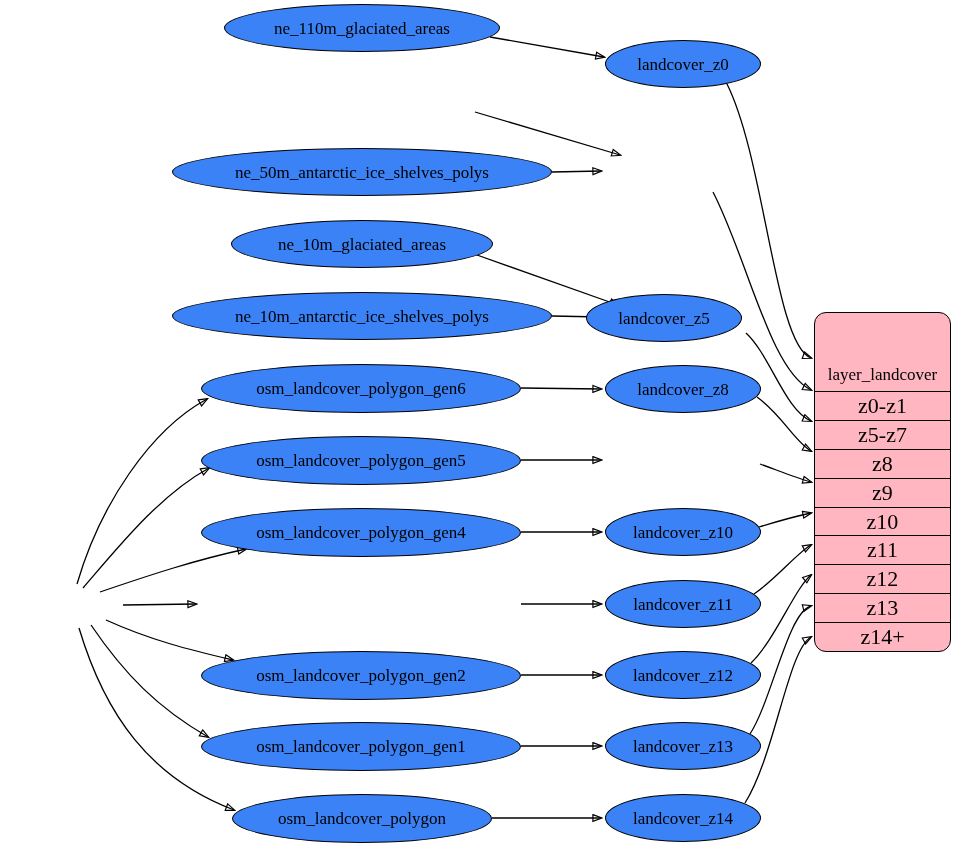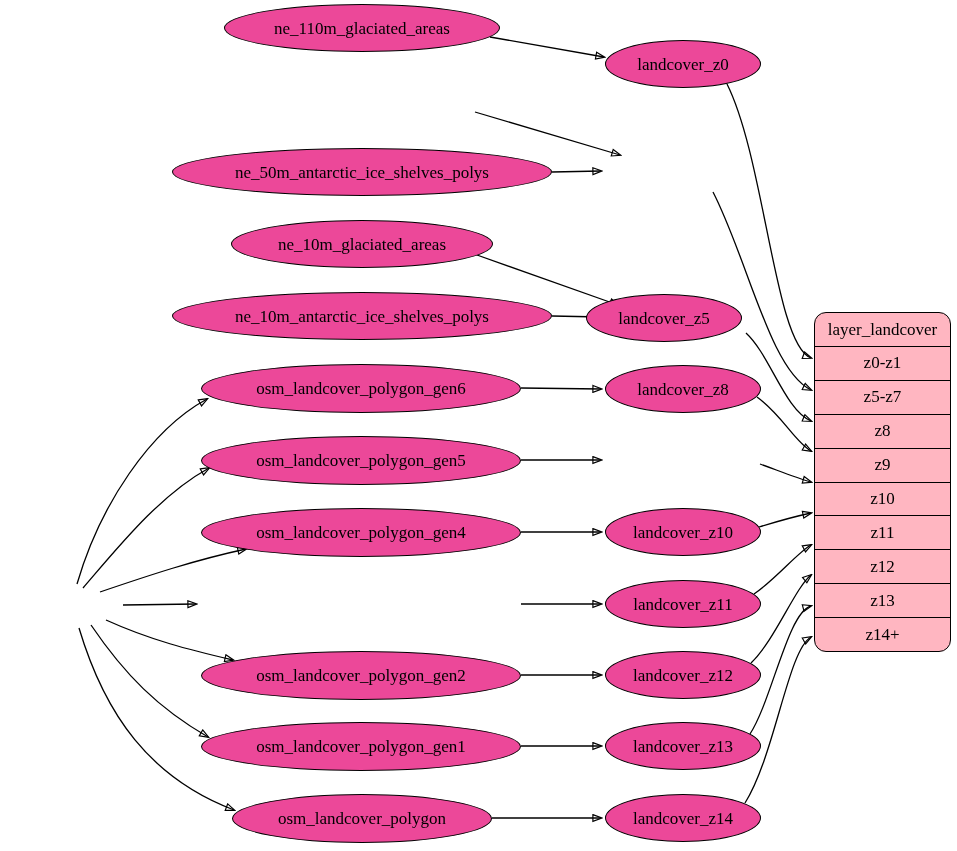--- a/index.html
+++ b/index.html
@@ -15,47 +15,48 @@
   .edges {
     position:absolute; left:0; top:0;
     width:957px; height:851px;
   }
   .edges path { fill:none; stroke:#000000; stroke-width:1.3px; }
   .node {
     position:absolute;
     box-sizing:border-box;
     border:1.3px solid #000000;
     border-radius:50%;
-    background:#ec4899;
+    background:#3b82f6;
     display:flex; align-items:center; justify-content:center;
     font-size:17px; line-height:1;
     white-space:nowrap;
   }
   .record {
     position:absolute;
     left:814px; top:312px;
     width:137px; height:340px;
     box-sizing:border-box;
     background:#ffb6c1;
     border:1.3px solid #000000;
     border-radius:12px;
     display:flex; flex-direction:column;
     overflow:hidden;
   }
   .record-title {
     height:33px; flex:0 0 33px;
     border-bottom:1.3px solid #000000;
     display:flex; align-items:center; justify-content:center;
     font-size:17px;
+    margin-top:45px;
   }
   .record-row {
     flex:1 1 auto;
     border-bottom:1.3px solid #000000;
     display:flex; align-items:center; justify-content:center;
-    font-size:17px;
+    font-size:22px;
   }
   .record-row:last-child { border-bottom:none; }
 </style>
 </head>
 <body>
 
 <div class="canvas">
 
   <svg class="edges" viewBox="0 0 957 851">
     <defs>

